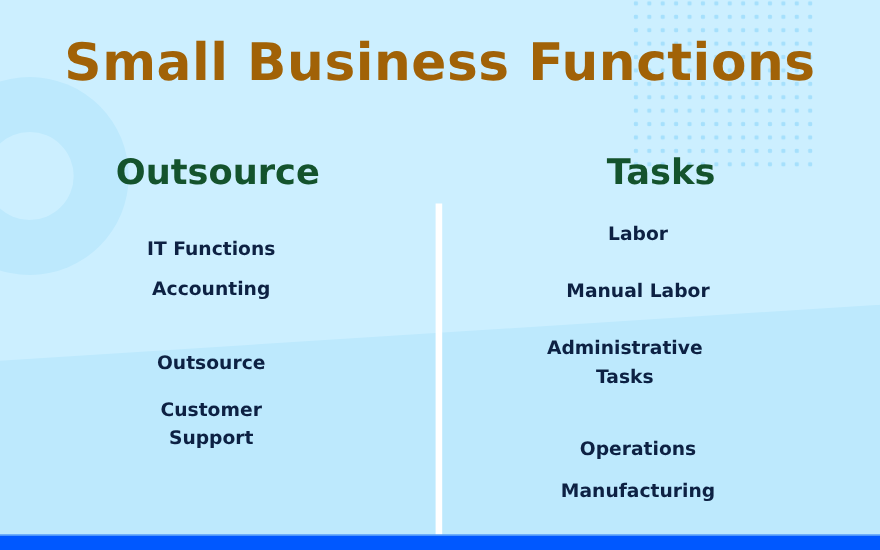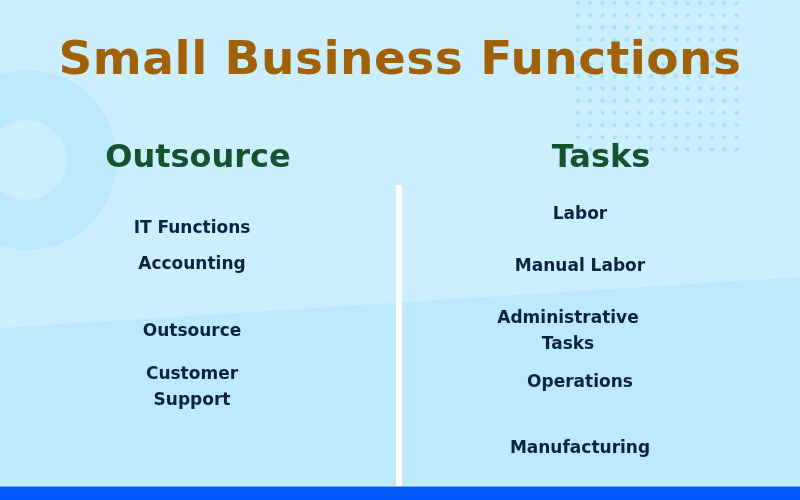--- a/index.html
+++ b/index.html
@@ -37,16 +37,16 @@
 <div class="divider"></div>
 
 <div class="item left-item" style="top:214px;">IT Functions</div>
 <div class="item left-item" style="top:250px;">Accounting</div>
 <div class="item left-item" style="top:317px;">Outsource</div>
 <div class="item left-item" style="top:360px; width:120px; left:132px;">Customer Support</div>
 
 <div class="item right-item" style="top:200px;">Labor</div>
 <div class="item right-item" style="top:252px;">Manual Labor</div>
 <div class="item right-item" style="top:304px; width:150px; left:493px;">Administrative Tasks</div>
-<div class="item right-item" style="top:368px;">Operations</div>
+<div class="item right-item" style="top:396px;">Operations</div>
 <div class="item right-item" style="top:434px;">Manufacturing</div>
 
 <div class="bottom-bar"></div>
 
 </body></html>

